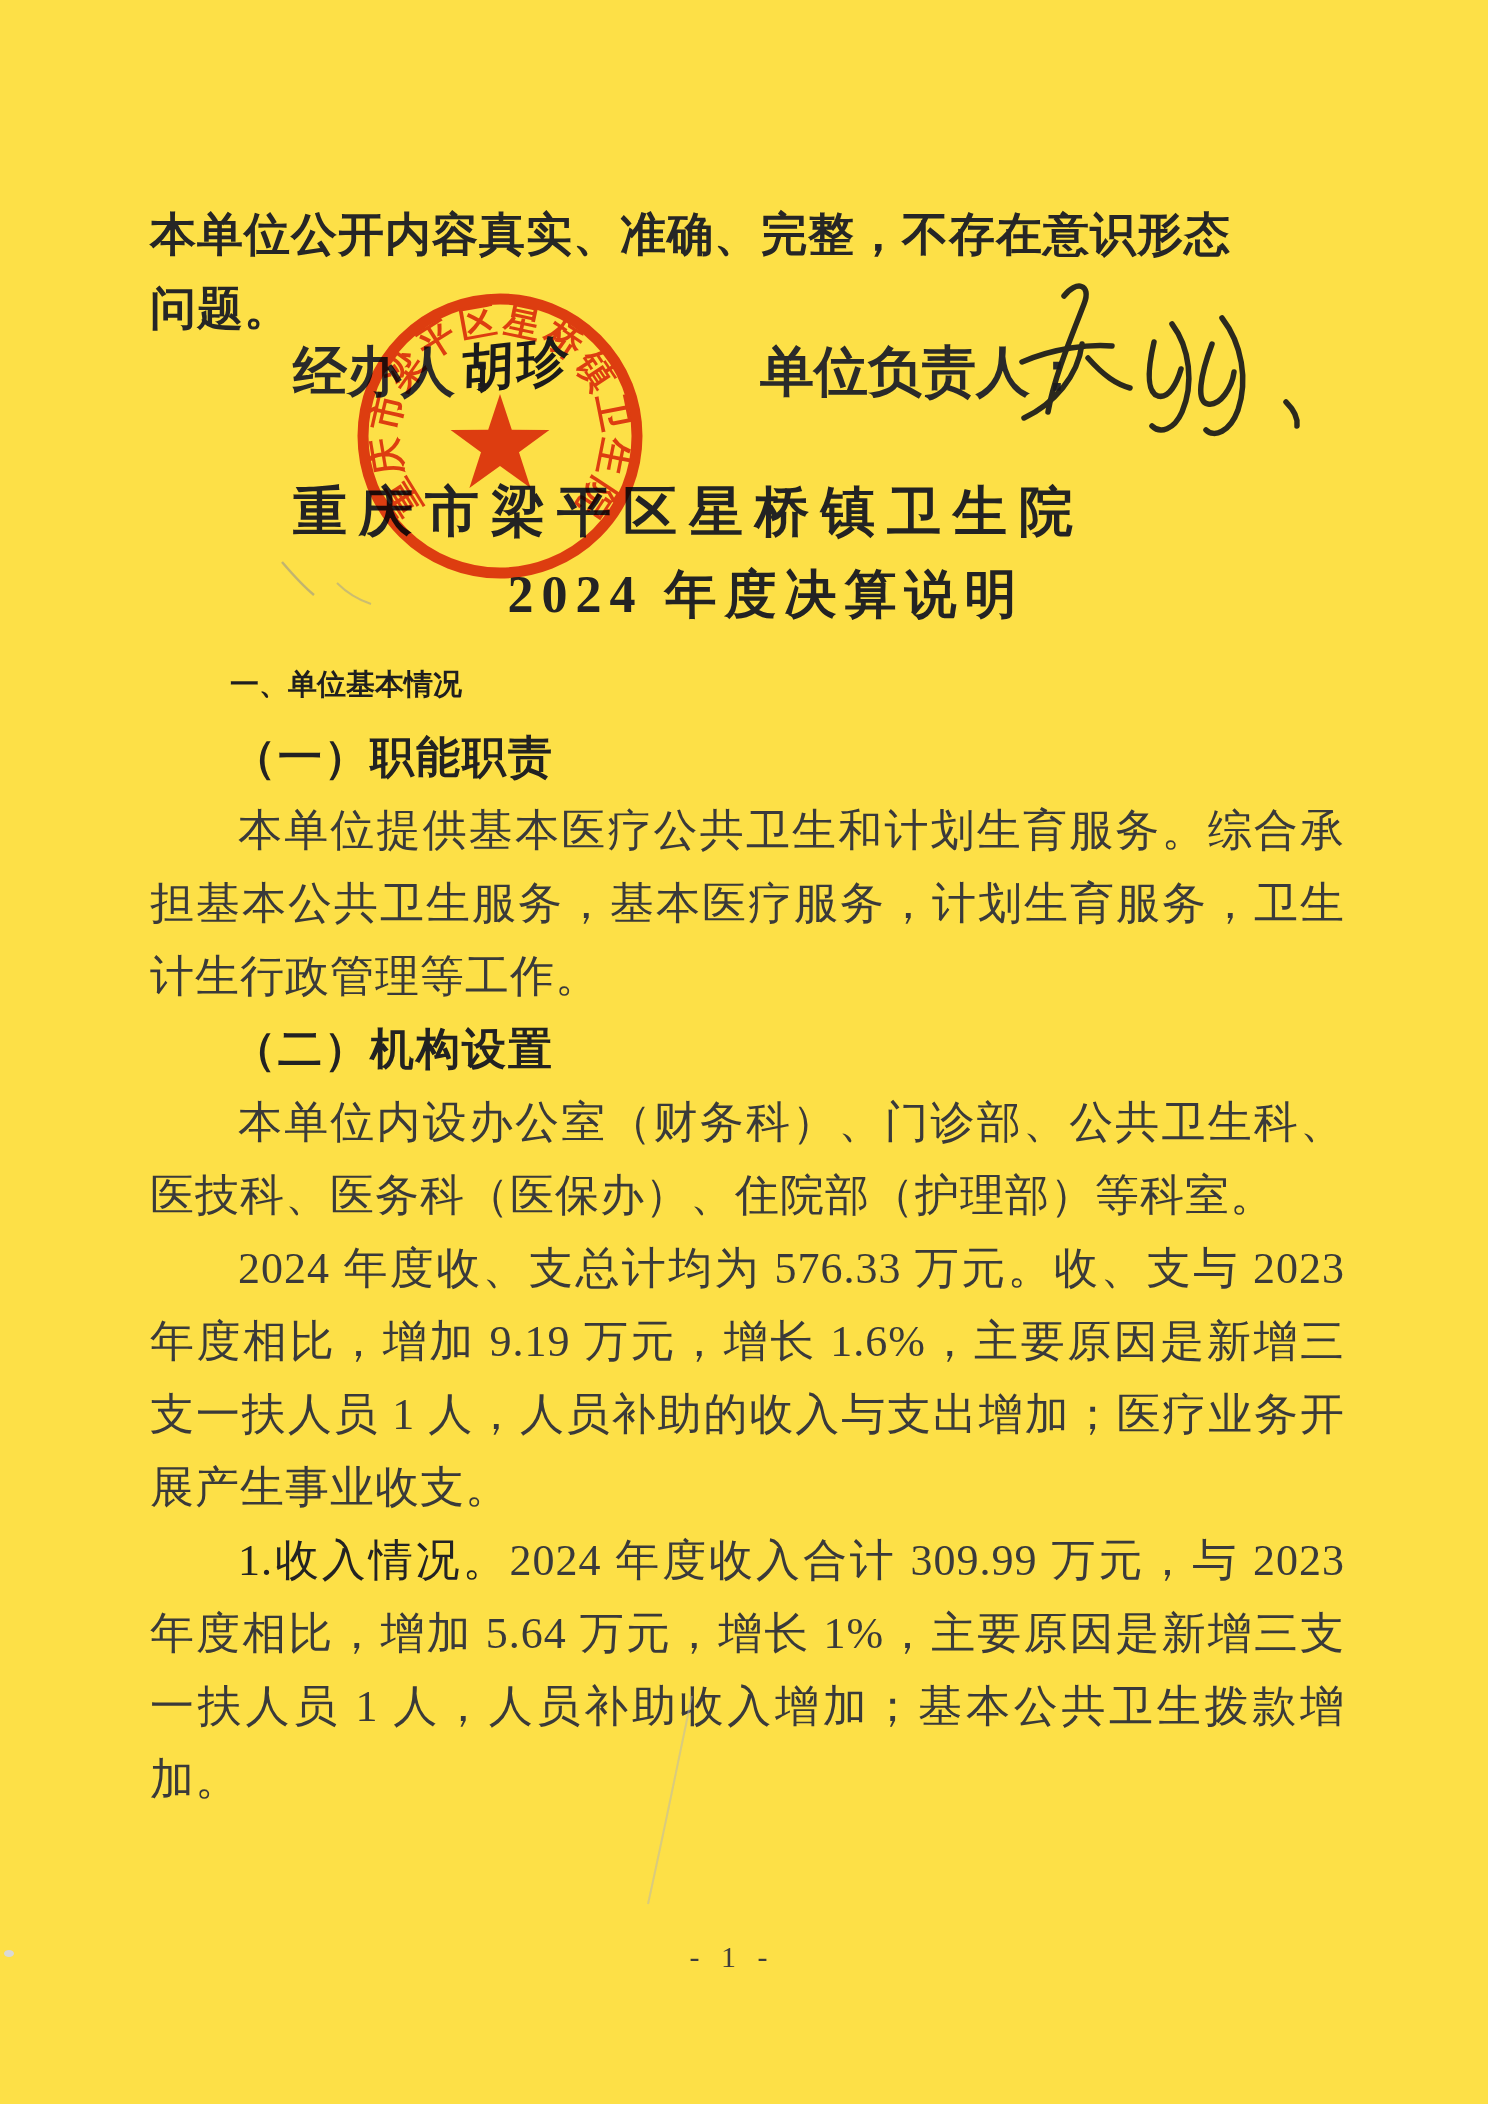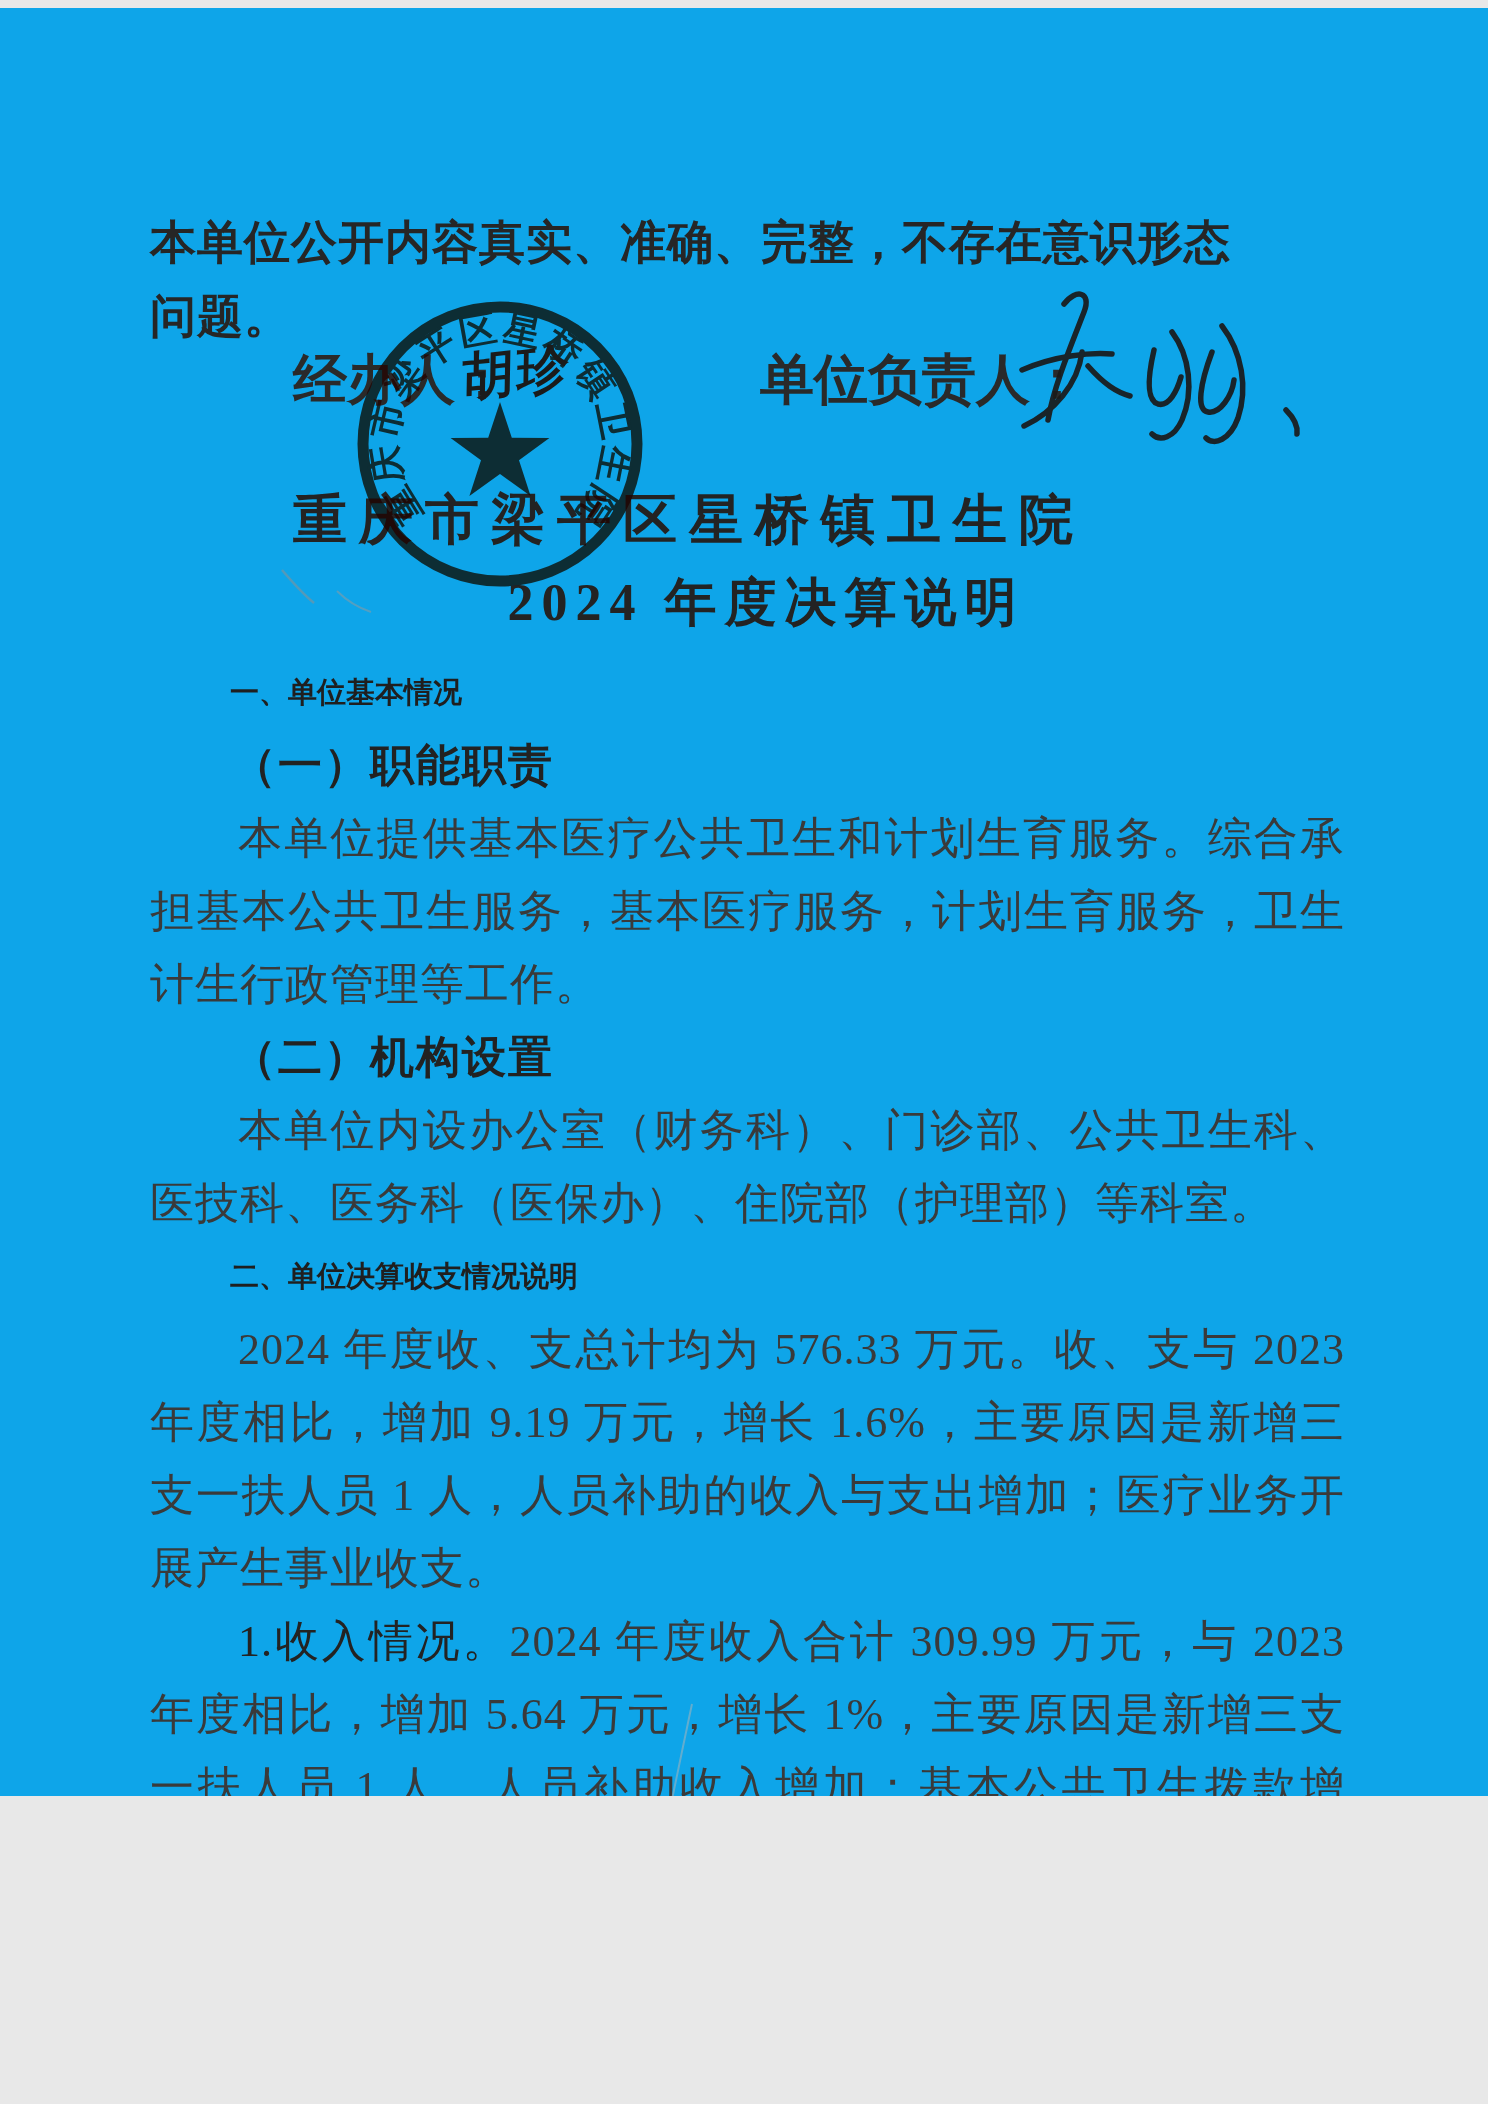--- a/index.html
+++ b/index.html
@@ -1,20 +1,20 @@
 <!DOCTYPE html>
 <html><head>
 <meta charset="utf-8">
 <style>
   html,body{margin:0;padding:0;background:#e8e8e8;}
   .page{
     position:relative;
-    width:1488px;height:1788px;
-    background:#0ea5e9;
-    margin:8px auto;
+    width:1488px;height:2104px;
+    background:#fde047;
+    margin:0 auto;
     overflow:hidden;
     font-family:"Liberation Serif","DejaVu Serif",serif;
     color:#383838;
   }
   
   .decl{
     position:absolute;left:150px;right:140px;top:198px;
     font-size:46px;line-height:74px;font-weight:bold;color:#262626;
     letter-spacing:1px;
   }
@@ -110,21 +110,20 @@
 
   <div class="title1">重庆市梁平区星桥镇卫生院</div>
   <div class="title2">2024 年度决算说明</div>
 
   <div class="content">
     <div class="h1">一、单位基本情况</div>
     <div class="h2">（一）职能职责</div>
     <p class="p">本单位提供基本医疗公共卫生和计划生育服务。综合承担基本公共卫生服务，基本医疗服务，计划生育服务，卫生计生行政管理等工作。</p>
     <div class="h2">（二）机构设置</div>
     <p class="p">本单位内设办公室（财务科）、门诊部、公共卫生科、医技科、医务科（医保办）、住院部（护理部）等科室。</p>
-    <div class="h1">二、单位决算收支情况说明</div>
     <p class="p">2024 年度收、支总计均为 576.33 万元。收、支与 2023 年度相比，增加 9.19 万元，增长 1.6%，主要原因是新增三支一扶人员 1 人，人员补助的收入与支出增加；医疗业务开展产生事业收支。</p>
     <p class="p"><span class="lead">1.收入情况。</span><span>2024 年度收入合计 309.99 万元，与 2023 年度相比，增加 5.64 万元，增长 1%，主要原因是新增三支一扶人员 1 人，人员补助收入增加；基本公共卫生拨款增加。</span></p>
   </div>
 
   <div class="pageno">- 1 -</div>
 
   <svg class="artifact" style="left:270px;top:550px;" width="120" height="70" viewBox="0 0 120 70">
     <path d="M12,12 C24,26 33,36 44,45" fill="none" stroke="#8f8f8f" stroke-width="2.5" opacity="0.55"></path>
     <path d="M67,33 C80,46 92,51 101,54" fill="none" stroke="#9a9a9a" stroke-width="2" opacity="0.5"></path>
   </svg>

